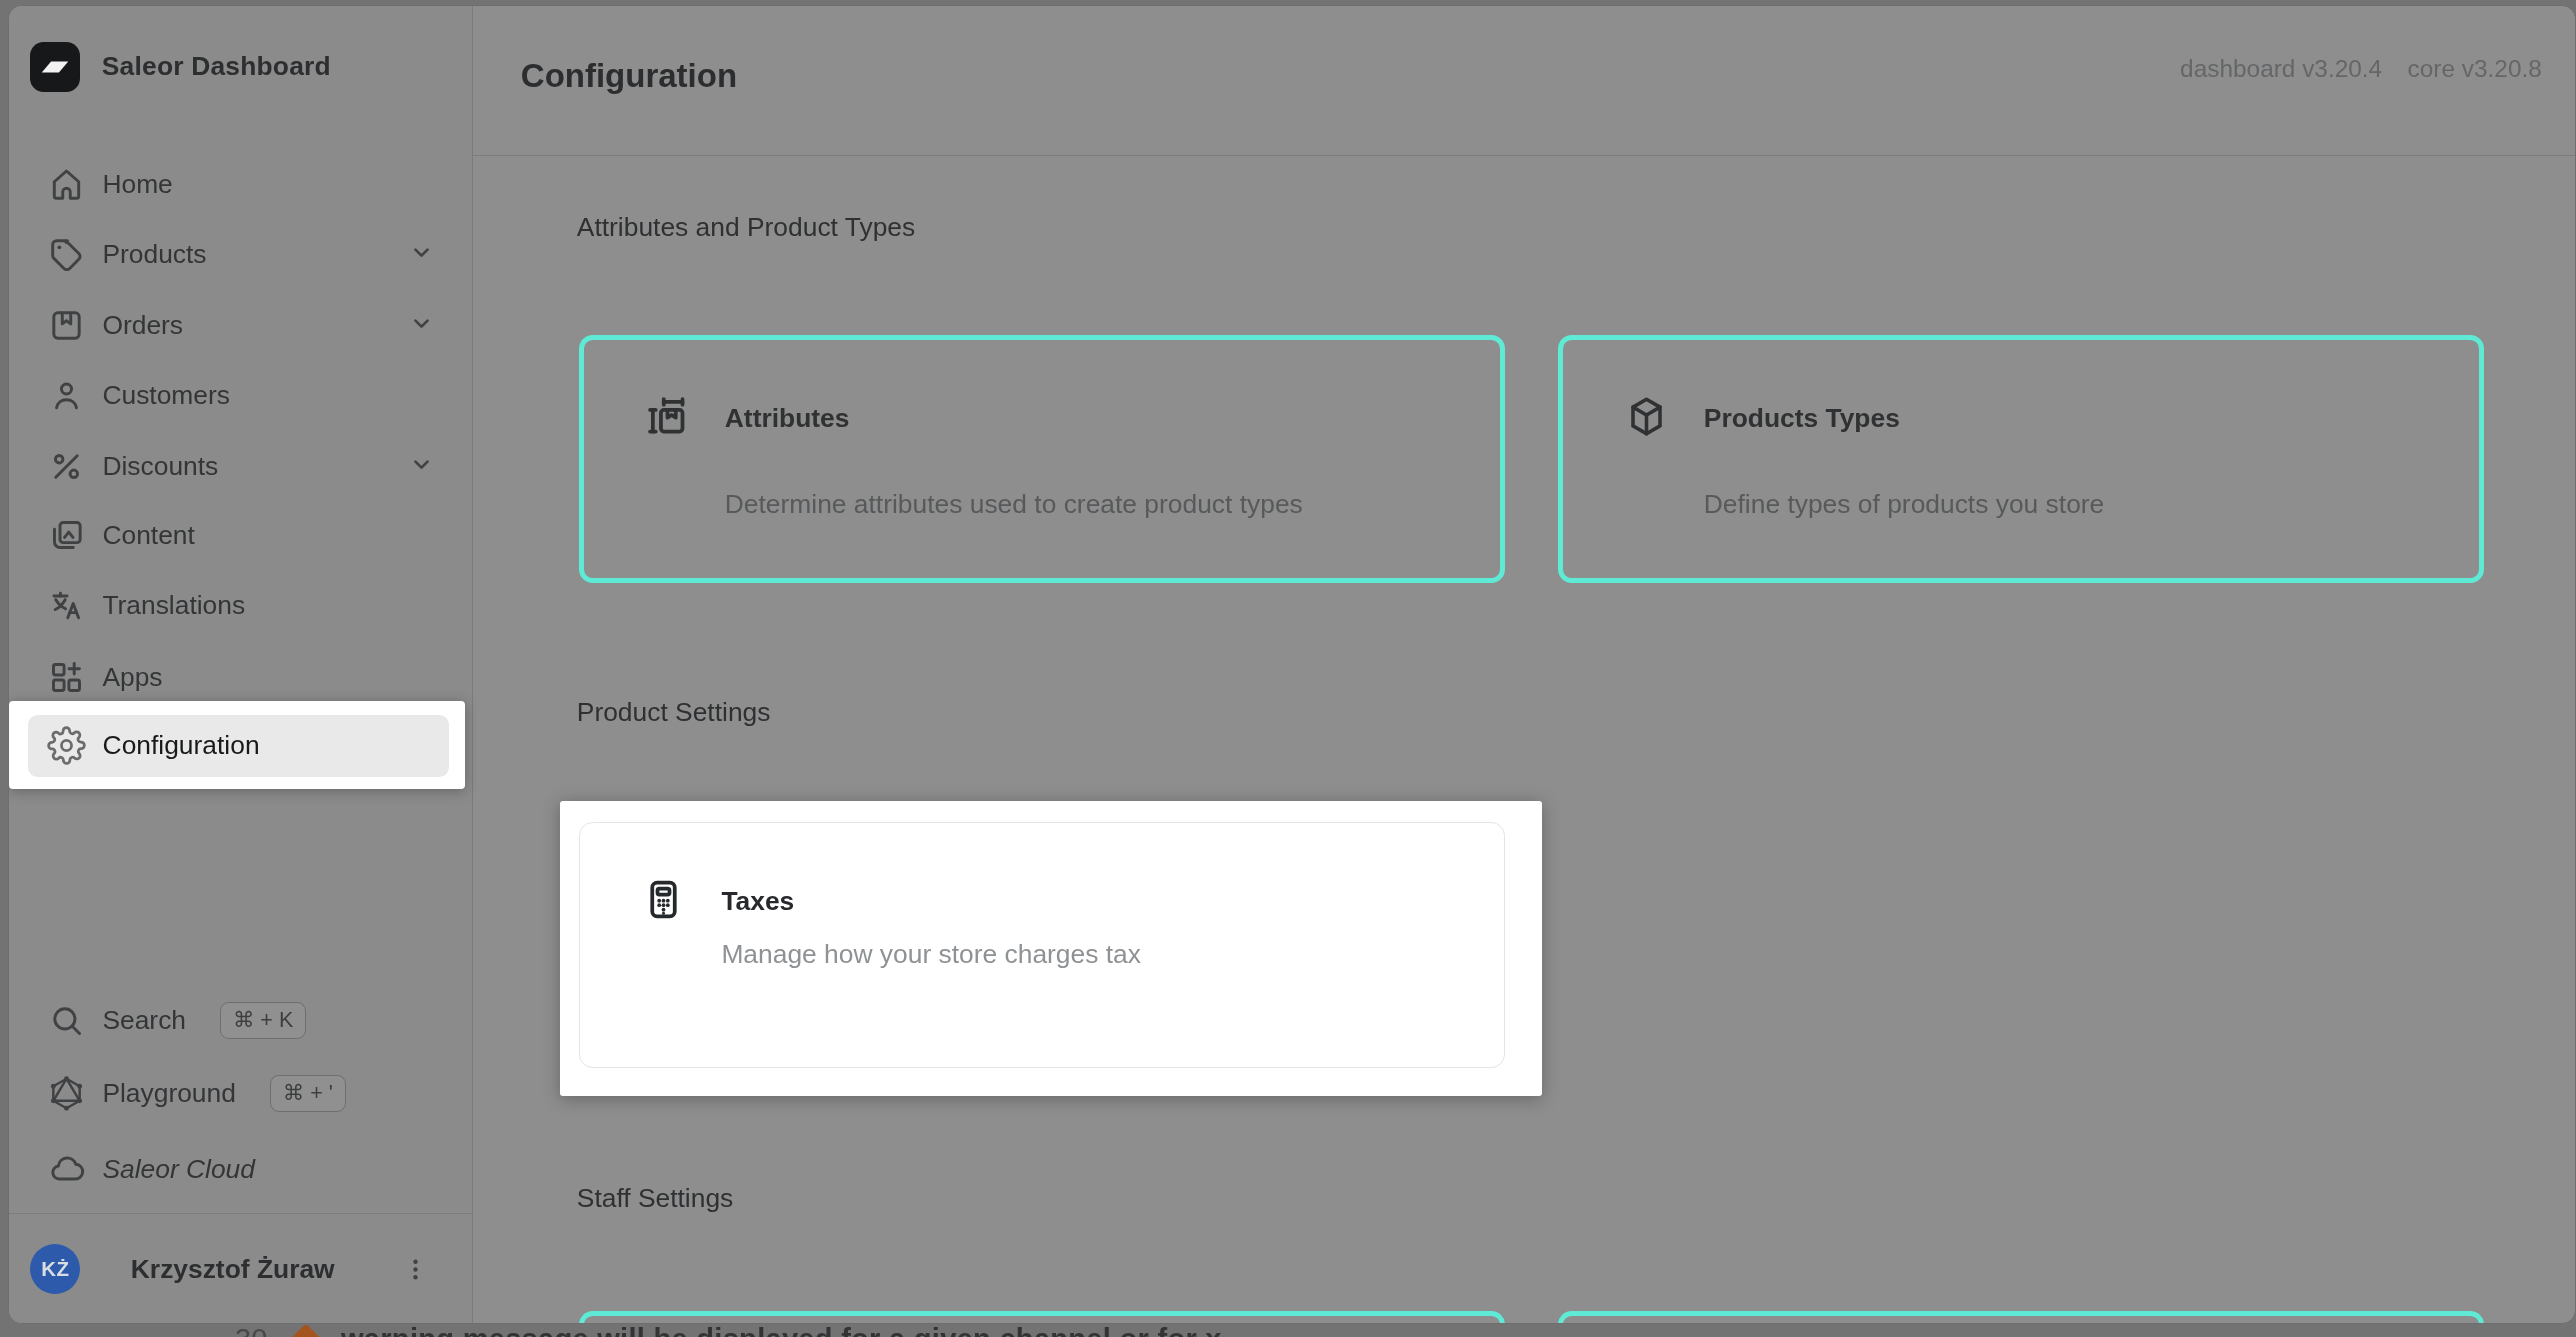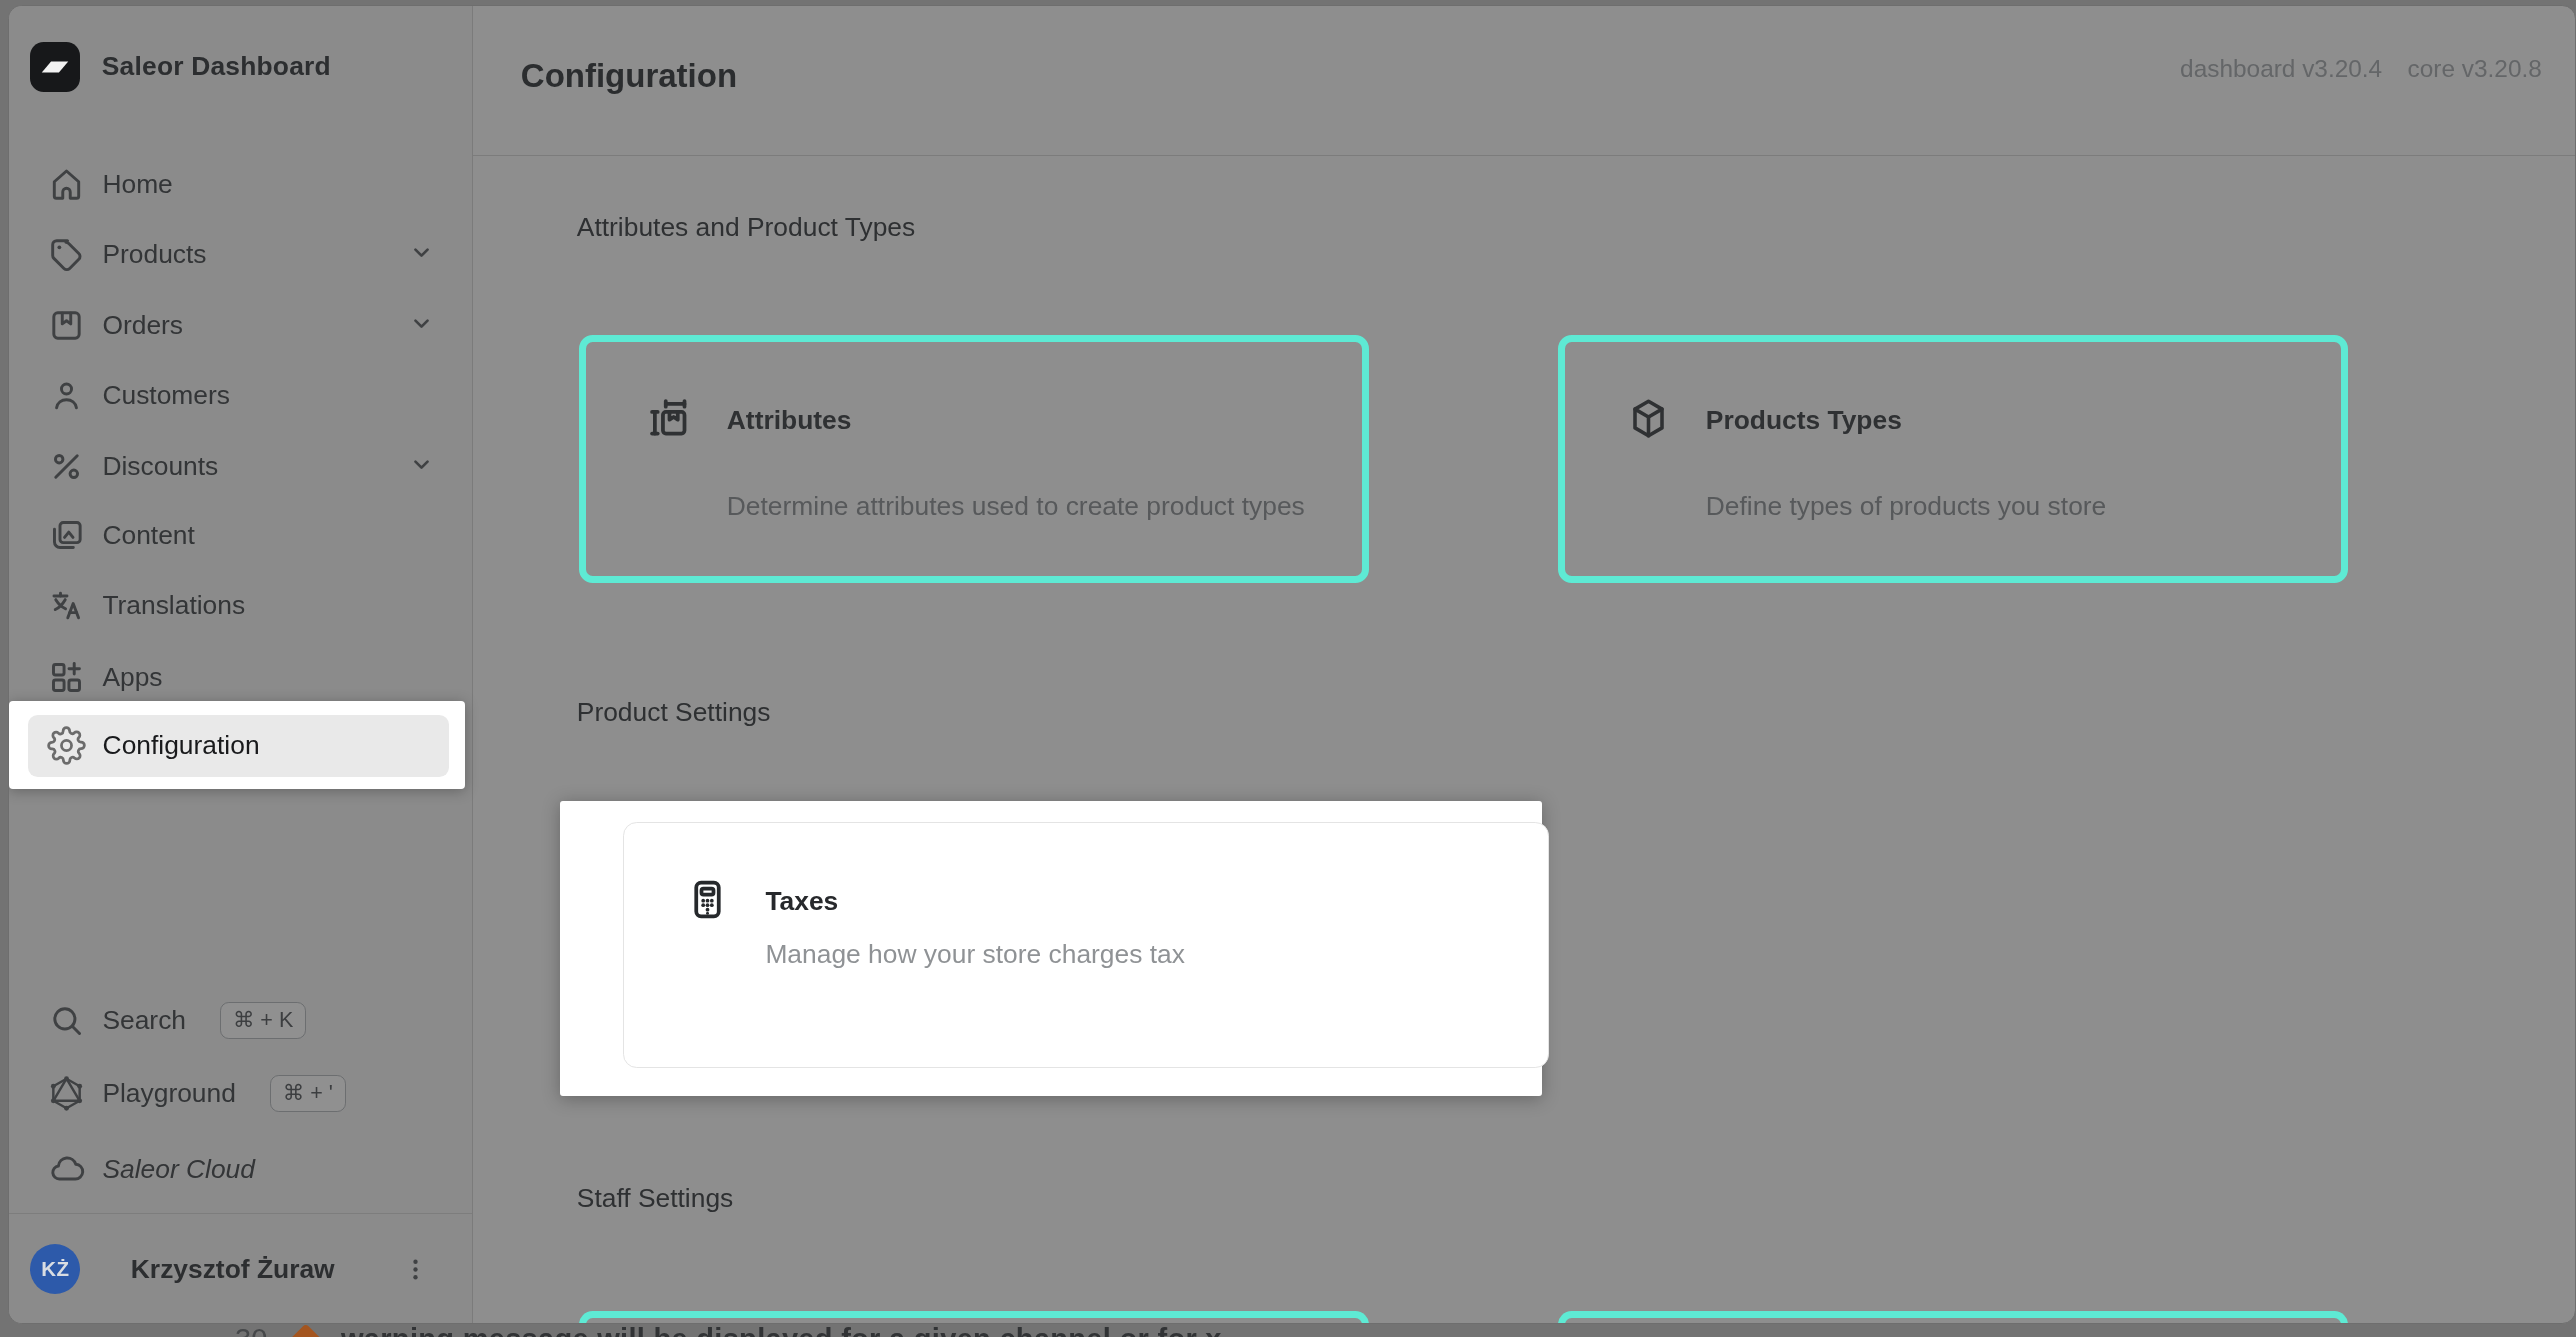--- a/index.html
+++ b/index.html
@@ -56,33 +56,33 @@
   }
   .user-name{position:absolute;left:102px;top:50%;transform:translateY(-50%);font-size:26.4px;font-weight:600;color:#2c2e30;margin-left:20px;}
   .kebab{position:absolute;left:389px;top:12.7px;width:35px;height:35px;display:flex;align-items:center;justify-content:center;color:#3f4143;cursor:pointer;}
   
   #main{position:absolute;left:464px;top:0;right:0;height:100%;}
   .page-title{position:absolute;left:48px;top:51px;font-size:33px;font-weight:600;color:#2b2d2f;}
   .versions{position:absolute;right:33px;top:49px;display:flex;gap:25.4px;font-size:24.4px;color:#646668;text-align:center;}
   .header-divider{position:absolute;left:0;top:149px;right:0;height:1px;background:#7c7c7c;}
   .section-h{position:absolute;font-size:26.4px;font-weight:500;color:#2e3032;}
   .card{
-    position:absolute;width:790px;height:248px;border:7px solid #5eead4;border-radius:13.7px;
+    position:absolute;width:926px;height:248px;border:5px solid #5eead4;border-radius:13.7px;
     box-sizing:border-box;cursor:pointer;text-align:center;
   }
   .card .cicon{position:absolute;left:61px;top:54px;color:#2f3133;}
   .card .ctitle{position:absolute;left:141px;top:63px;font-size:26.4px;font-weight:600;color:#2f3133;}
   .card .cdesc{position:absolute;left:141px;top:116px;font-size:26.4px;font-weight:400;color:#57595b;margin-top:33px;}
   .spot-taxes{
     position:absolute;left:87px;top:795px;width:982px;height:295px;
     background:#ffffff;border-radius:2.9px;box-shadow:0 2.9px 17.6px rgba(0,0,0,.28);
   }
   .card-white{
     position:absolute;left:19.6px;top:21.5px;width:926px;height:246px;
-    background:#ffffff;border:1.5px solid #e4e4e4;border-radius:13.7px;box-sizing:border-box;cursor:pointer;margin-left:44px;
+    background:#ffffff;border:1.5px solid #e4e4e4;border-radius:13.7px;box-sizing:border-box;cursor:pointer;
   }
   .card-white .cicon{position:absolute;left:61px;top:54px;color:#26292c;}
   .card-white .ctitle{position:absolute;left:141px;top:63px;font-size:26.4px;font-weight:600;color:#27292c;}
   .card-white .cdesc{position:absolute;left:141px;top:116px;font-size:26.4px;font-weight:400;color:#8f9295;}
   .card.partial{height:59px;border-bottom:none;border-radius:13.7px 13.7px 0 0;}
   
   .underlay{
     position:absolute;left:0;top:1322px;width:2576px;height:15.6px;overflow:visible;
     font-size:29px;font-weight:600;color:#313335;white-space:nowrap;
   }

